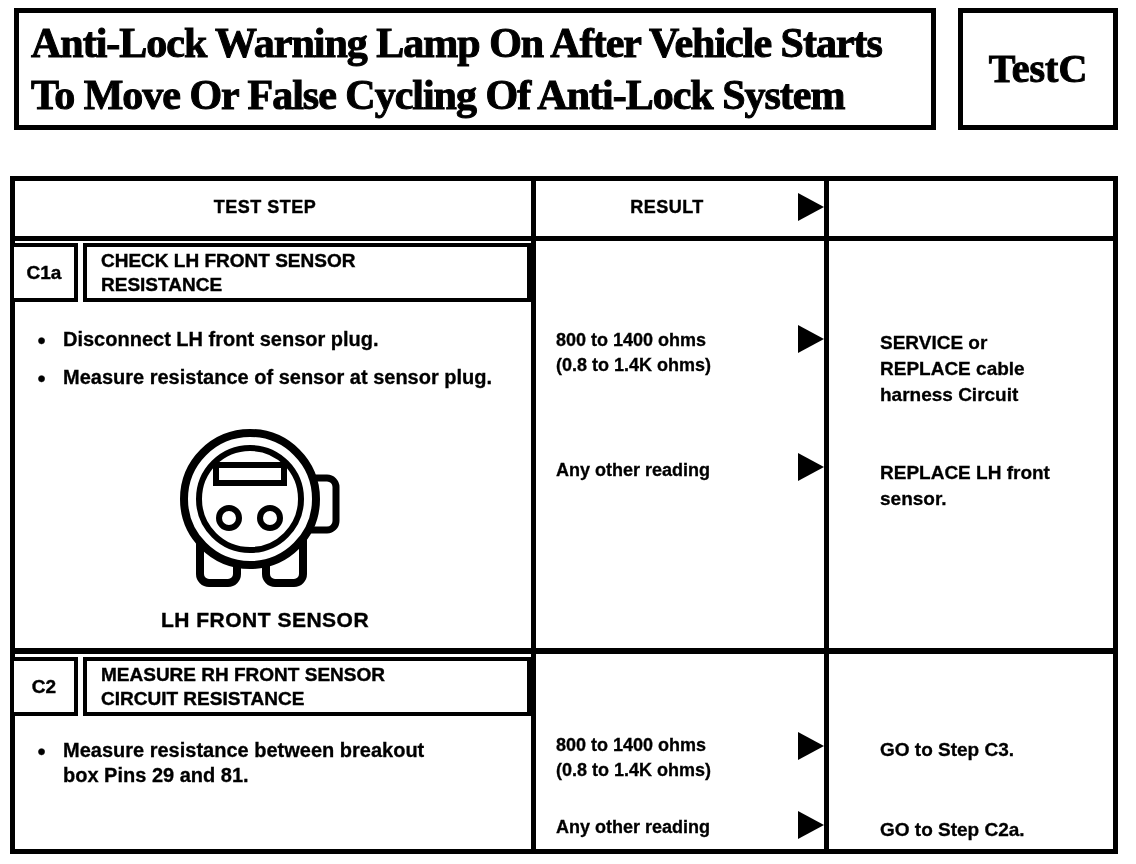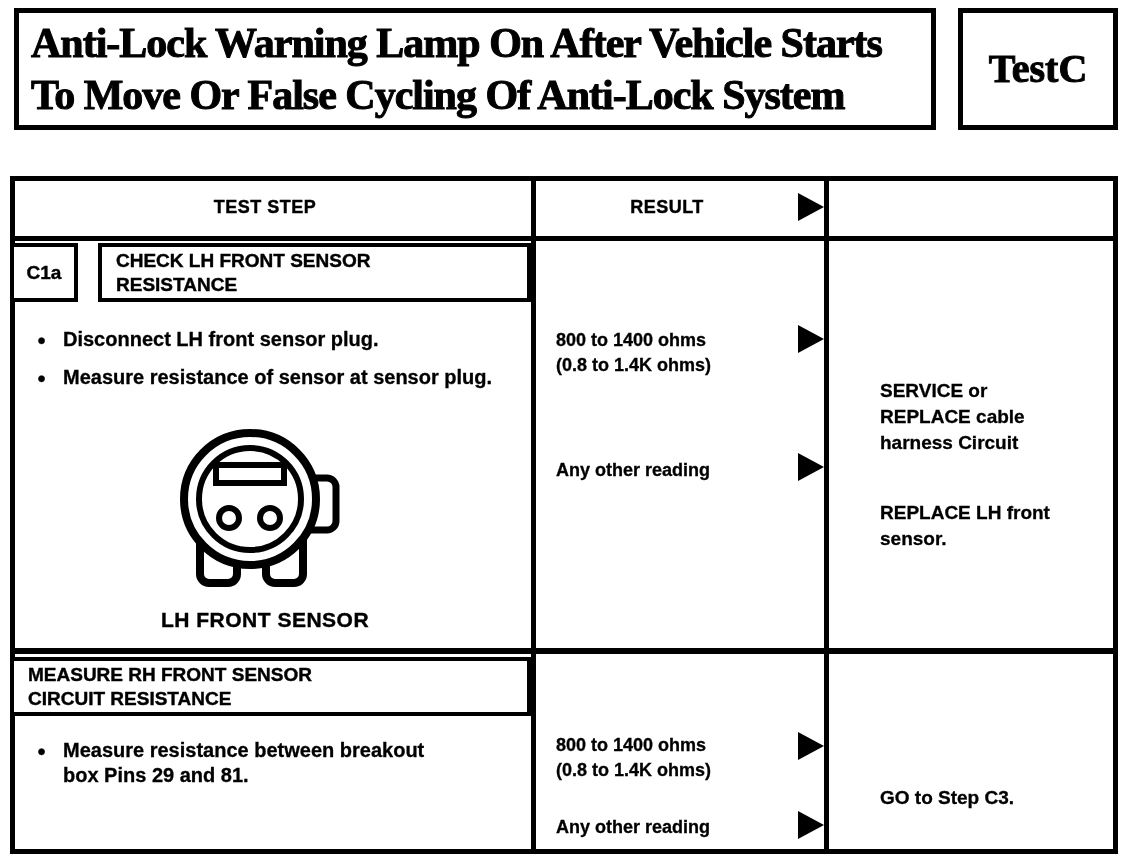--- a/index.html
+++ b/index.html
@@ -61,21 +61,21 @@
   .band{
     position:absolute;left:-5px;width:521px;height:59px;
     display:flex;box-sizing:border-box;
   }
   .band-1{top:62px;}
   .band-2{top:476px;}
   .band-id{
     width:68px;border:4px solid #000;box-sizing:border-box;
     display:flex;align-items:center;justify-content:center;
     font-size:19px;font-weight:bold;-webkit-text-stroke:0.4px #000;
-    margin-right:20px;background:#fff;
+    margin-right:5px;background:#fff;
   }
   .band-title{
     flex:1;border:4px solid #000;box-sizing:border-box;
     display:flex;align-items:center;background:#fff;
   }
   .band-title span{
     display:block;padding-left:14px;max-width:310px;
     font-size:19px;font-weight:bold;line-height:24px;
     -webkit-text-stroke:0.4px #000;
   }
@@ -101,24 +101,24 @@
   .res{
     position:absolute;left:541px;font-size:18px;font-weight:bold;
     line-height:25px;white-space:nowrap;-webkit-text-stroke:0.3px #000;
   }
   .res-1a{top:147px;}
   .res-1b{top:277px;}
   .res-2a{top:552px;}
   .res-2b{top:634px;}
   .act{
     position:absolute;left:865px;font-size:19px;font-weight:bold;
-    line-height:26px;margin-top:48px;-webkit-text-stroke:0.3px #000;
+    line-height:26px;-webkit-text-stroke:0.3px #000;
   }
   .act-1a{top:149px;width:172px;}
-  .act-1b{top:271px;width:186px;}
+  .act-1b{top:279px;width:186px;}
   .act-2a{top:556px;white-space:nowrap;}
   .act-2b{top:636px;white-space:nowrap;}
 </style>
 </head>
 <body>
 
 <div class="page">
 
   <div class="title-box">
     <div class="title-line">Anti-Lock Warning Lamp On After Vehicle Starts</div>
@@ -174,20 +174,21 @@
     <div class="tri tri-1a"></div>
     <div class="act act-1a">SERVICE or REPLACE cable harness Circuit</div>
 
     <div class="res res-1b">
       <div>Any other reading</div>
     </div>
     <div class="tri tri-1b"></div>
     <div class="act act-1b">REPLACE LH front sensor.</div>
 
     <div class="band band-2">
+      <div class="band-id">C2</div>
       <div class="band-title">
         <span>MEASURE RH FRONT SENSOR CIRCUIT RESISTANCE</span>
       </div>
     </div>
 
     <div class="bullet b-2a">
       <span class="dot">●</span>
       <span class="txt">Measure resistance between breakout box Pins 29 and 81.</span>
     </div>
 

